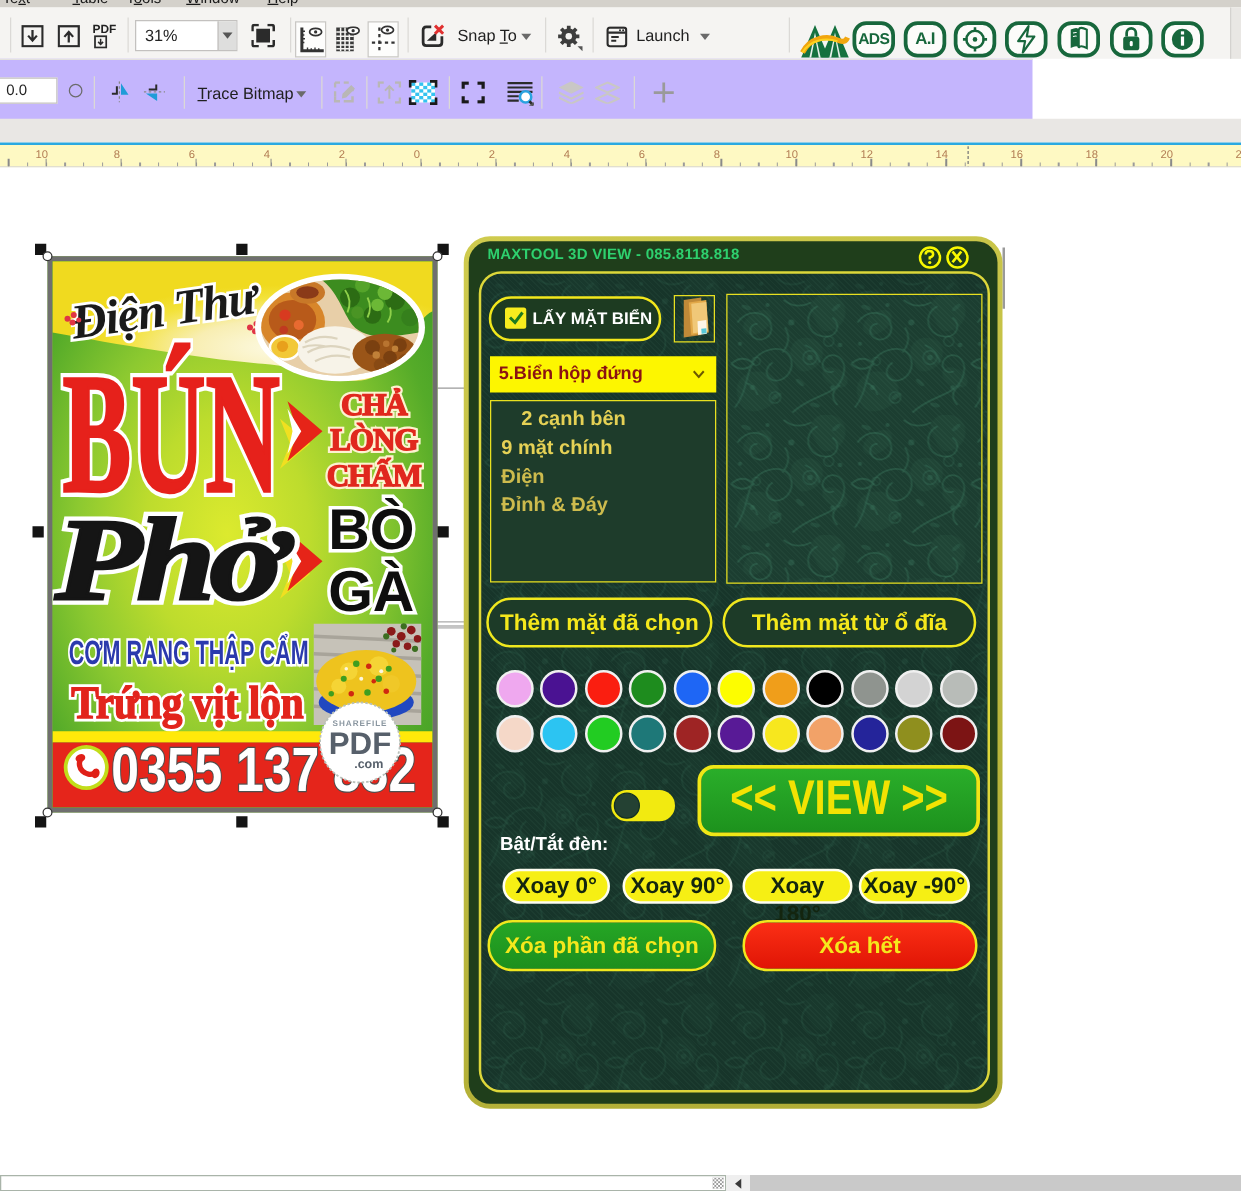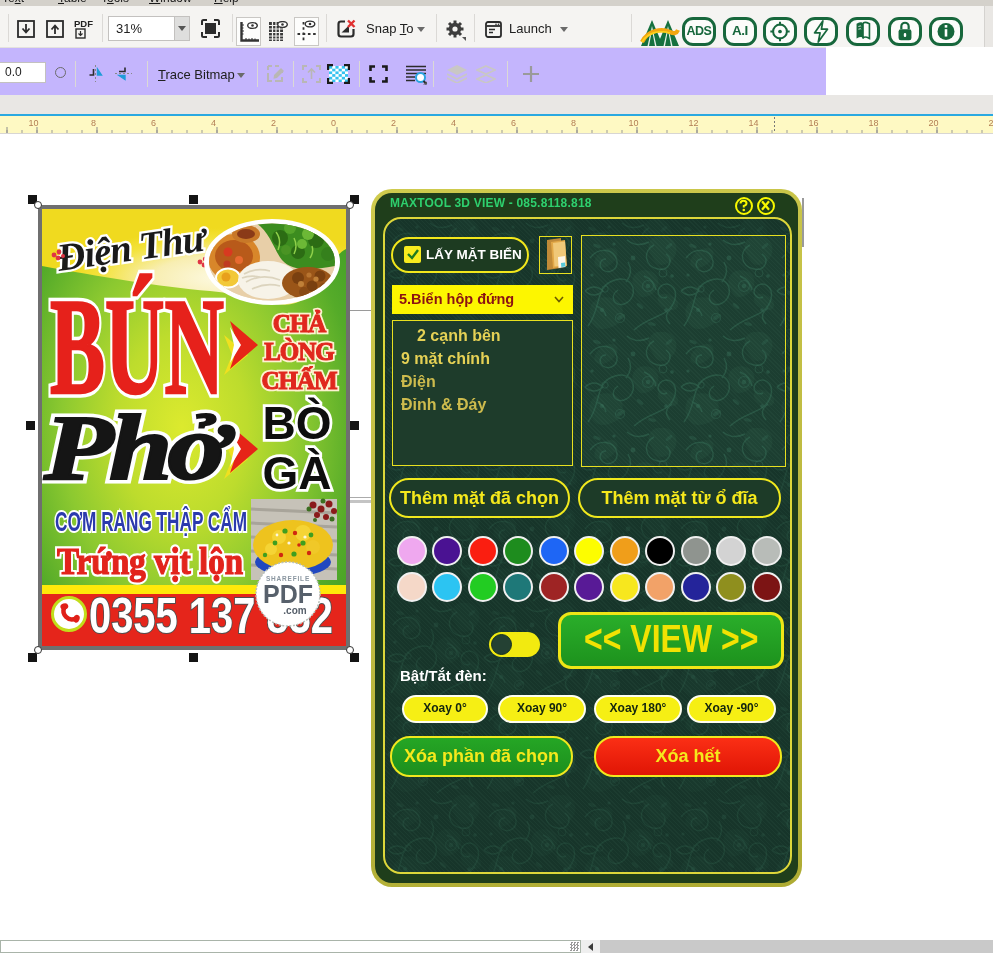--- a/index.html
+++ b/index.html
@@ -27,21 +27,21 @@
 .cnode{position:absolute;width:6px;height:6px;background:#fff;border:1px solid #333;border-radius:50%;}
 .pline{position:absolute;background:#9a9a9a;}
 
 #dlg{left:371px;top:55px;width:431px;height:698px;border-radius:21px;background:linear-gradient(160deg,#cfcb4e,#aeab33);}
 #dlgbg{left:4px;top:4px;width:423px;height:690px;border-radius:17px;background:#1f3e1b;}
 #dtitle{left:19px;top:7px;font-size:12px;font-weight:bold;color:#2ed06e;letter-spacing:.2px;}
 .dbtn{position:absolute;top:8px;width:18px;height:18px;border:2.5px solid #f8f800;border-radius:50%;box-sizing:border-box;color:#f8f800;font-size:11px;font-weight:bold;text-align:center;line-height:13px;}
 #panel{left:12px;top:28px;width:409px;height:657px;border:2.5px solid #ddd73a;border-radius:18px;box-sizing:border-box;background:#17352a;overflow:hidden;}
 .hatch{position:absolute;left:0;top:0;width:100%;height:100%;background:repeating-linear-gradient(45deg,rgba(120,180,150,.05) 0 1px,transparent 1px 3px);}
 .dgbtn{position:absolute;height:40px;border:2px solid #f0e81e;border-radius:20px;background:#1d3b28;color:#f5e81c;font-weight:bold;font-size:18px;text-align:center;line-height:36px;box-sizing:border-box;}
-.xbtn{position:absolute;top:506px;height:28px;border-radius:14px;background:#f6ef14;border:2px solid #fdfdf0;box-sizing:border-box;color:#13250f;font-weight:bold;font-size:12px;text-align:center;line-height:23px;}
+.xbtn{position:absolute;top:506px;height:28px;border-radius:14px;background:#f6ef14;border:2px solid #fdfdf0;box-sizing:border-box;color:#13250f;font-weight:bold;font-size:18px;text-align:center;line-height:23px;}
 .cc{position:absolute;width:30px;height:30px;border-radius:50%;border:2px solid #f0f0f0;box-sizing:border-box;}
 </style></head>
 <body>
 
 <div class="abs" id="menubar">
 <span style="left:2px">Te<u>x</u>t</span>
     <span style="left:58px"><u>T</u>able</span>
     <span style="left:101px">T<u>o</u>ols</span>
     <span style="left:149px"><u>W</u>indow</span>
     <span style="left:214px"><u>H</u>elp</span>

